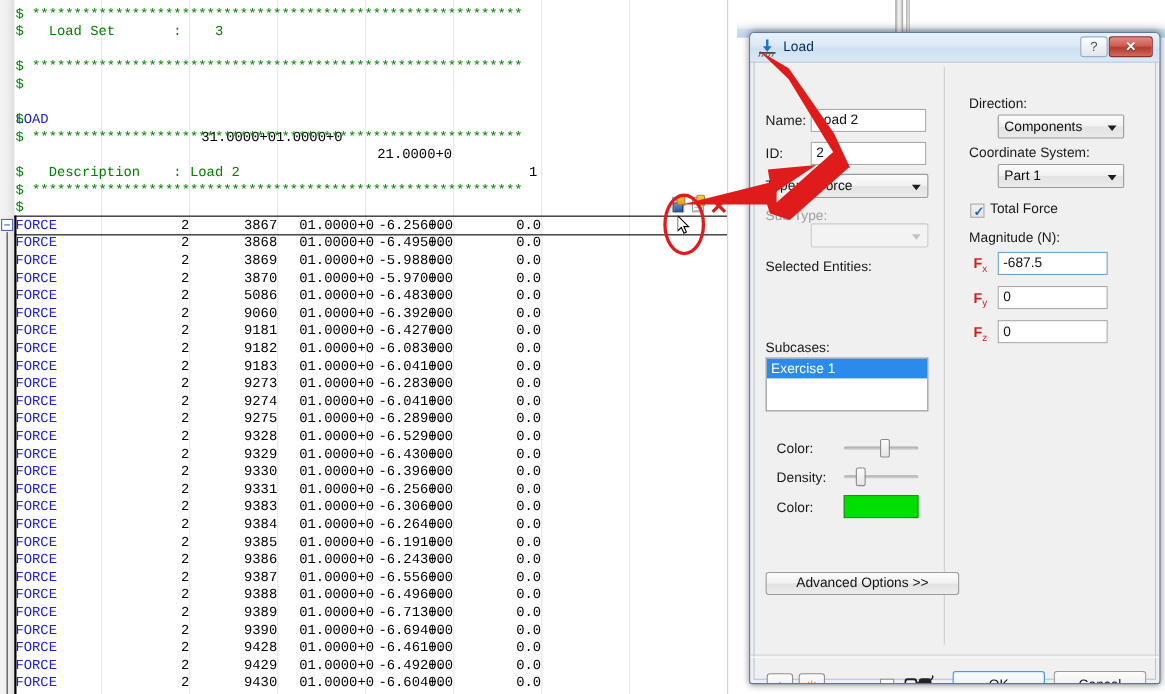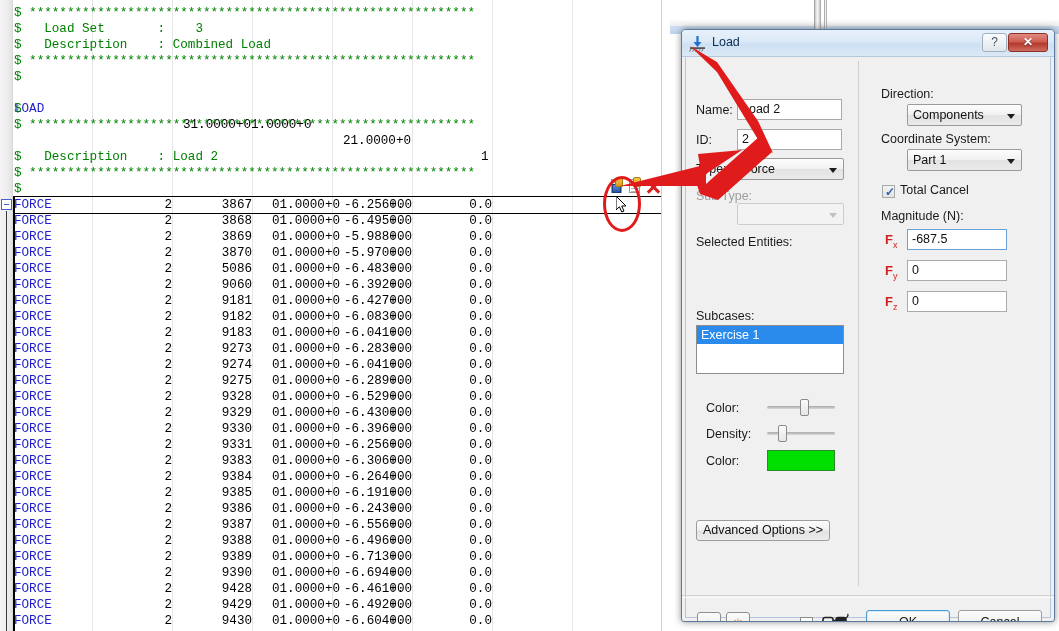--- a/index.html
+++ b/index.html
@@ -309,21 +309,20 @@
     <div class="colguide" style="left:252px;"></div>
     <div class="colguide" style="left:332px;"></div>
     <div class="colguide" style="left:412px;"></div>
     <div class="colguide" style="left:492px;"></div>
     <div class="colguide" style="left:572px;"></div>
 
     <div id="code">
       
       <div class="codeline c-green" style="top:5px;">$ ***********************************************************</div>
       <div class="codeline c-green" style="top:21px;">$   Load Set       :    3</div>
-      <div class="codeline c-green" style="top:37px;">$   Description    : Combined Load</div>
       <div class="codeline c-green" style="top:53px;">$ ***********************************************************</div>
       <div class="codeline c-green" style="top:69px;">$</div>
 
       
       <div class="codeline" style="top:85px;">
         <span class="c-blue" style="position:absolute; left:0px;">LOAD</span>
         <span class="c-black" style="position:absolute; left:169px;">31.0000+01.0000+0</span>
         <span class="c-black" style="position:absolute; left:329px;">21.0000+0</span>
         <span class="c-black" style="position:absolute; left:467px;">1</span>
       </div>
@@ -424,39 +423,39 @@
 
       <div class="lbl" style="left:24px; top:370px;text-align:right;">Density:</div>
       <div class="slider-wrap" style="left:85px; top:367px; width:68px;">
         <div class="slider-track" style="left:0; width:68px;"></div>
         <div class="slider-thumb" id="density-thumb" style="left: 11px;"></div>
       </div>
 
       <div class="lbl" style="left:24px; top:397px;">Color:</div>
       <div class="swatch" id="color-swatch" style="left: 85px; top: 393px; width: 68px; height: 21px; background: rgb(0, 224, 0);"></div>
 
-      <div class="btn" style="left:14px; top:463px; width:134px; height:21px; line-height:19px;">Advanced Options &gt;&gt;</div>
+      <div class="btn" style="left:14px; top:463px; width:176px; height:21px; line-height:19px;">Advanced Options &gt;&gt;</div>
 
 
       <div class="lbl" style="left:199px; top:30px;">Direction:</div>
       <div class="combo" style="left:225px; top:47px; width:115px;">
         <span>Components</span>
         <span class="arrow"></span>
       </div>
 
       <div class="lbl" style="left:199px; top:75px;">Coordinate System:</div>
       <div class="combo" style="left:225px; top:92px; width:115px;">
         <span>Part 1</span>
         <span class="arrow"></span>
       </div>
 
       <div class="chk checked-disabled" style="left:200px; top:128px;">
         <span class="tick">✓</span>
       </div>
-      <div class="lbl" style="left:218px; top:126px;">Total Cancel</div>
+      <div class="lbl" style="left:218px; top:126px;">Total Force</div>
 
       <div class="lbl" style="left:199px; top:152px;">Magnitude (N):</div>
 
       <div class="fsub" style="left:203px; top:175px;">F<sub>x</sub></div>
       <div class="tfield focused" style="left:225px; top:172px; width:100px;">-687.5</div>
 
       <div class="fsub" style="left:203px; top:206px;">F<sub>y</sub></div>
       <div class="tfield" style="left:225px; top:203px; width:100px;">0</div>
 
       <div class="fsub" style="left:203px; top:237px;">F<sub>z</sub></div>

